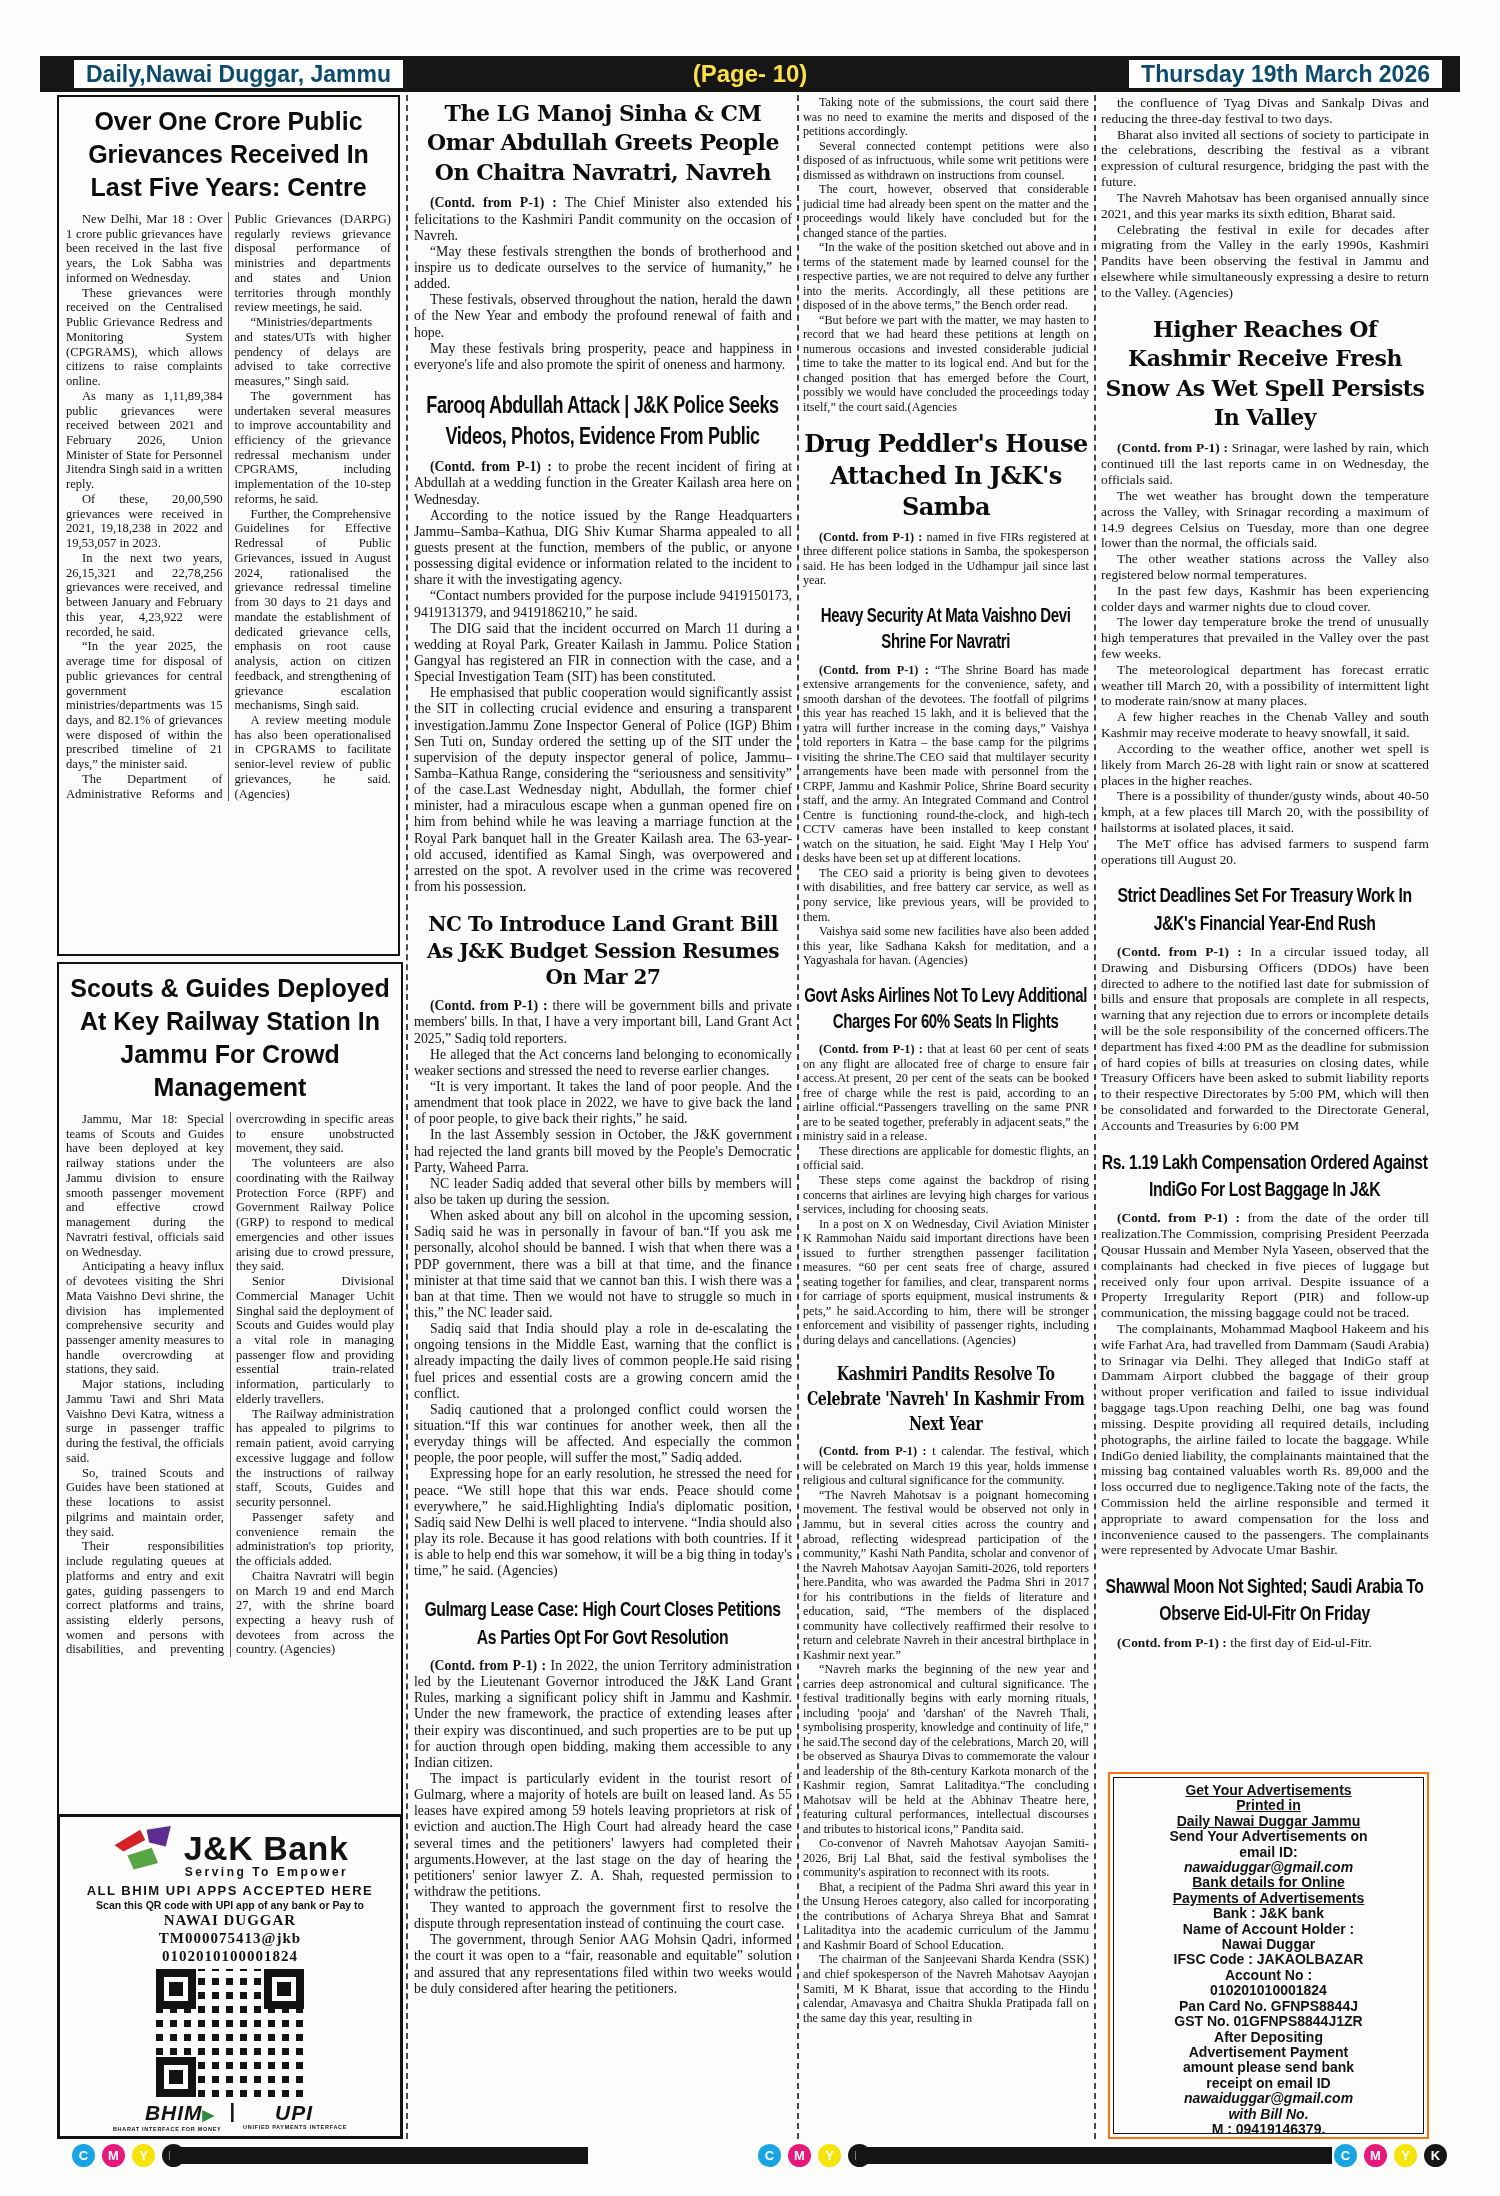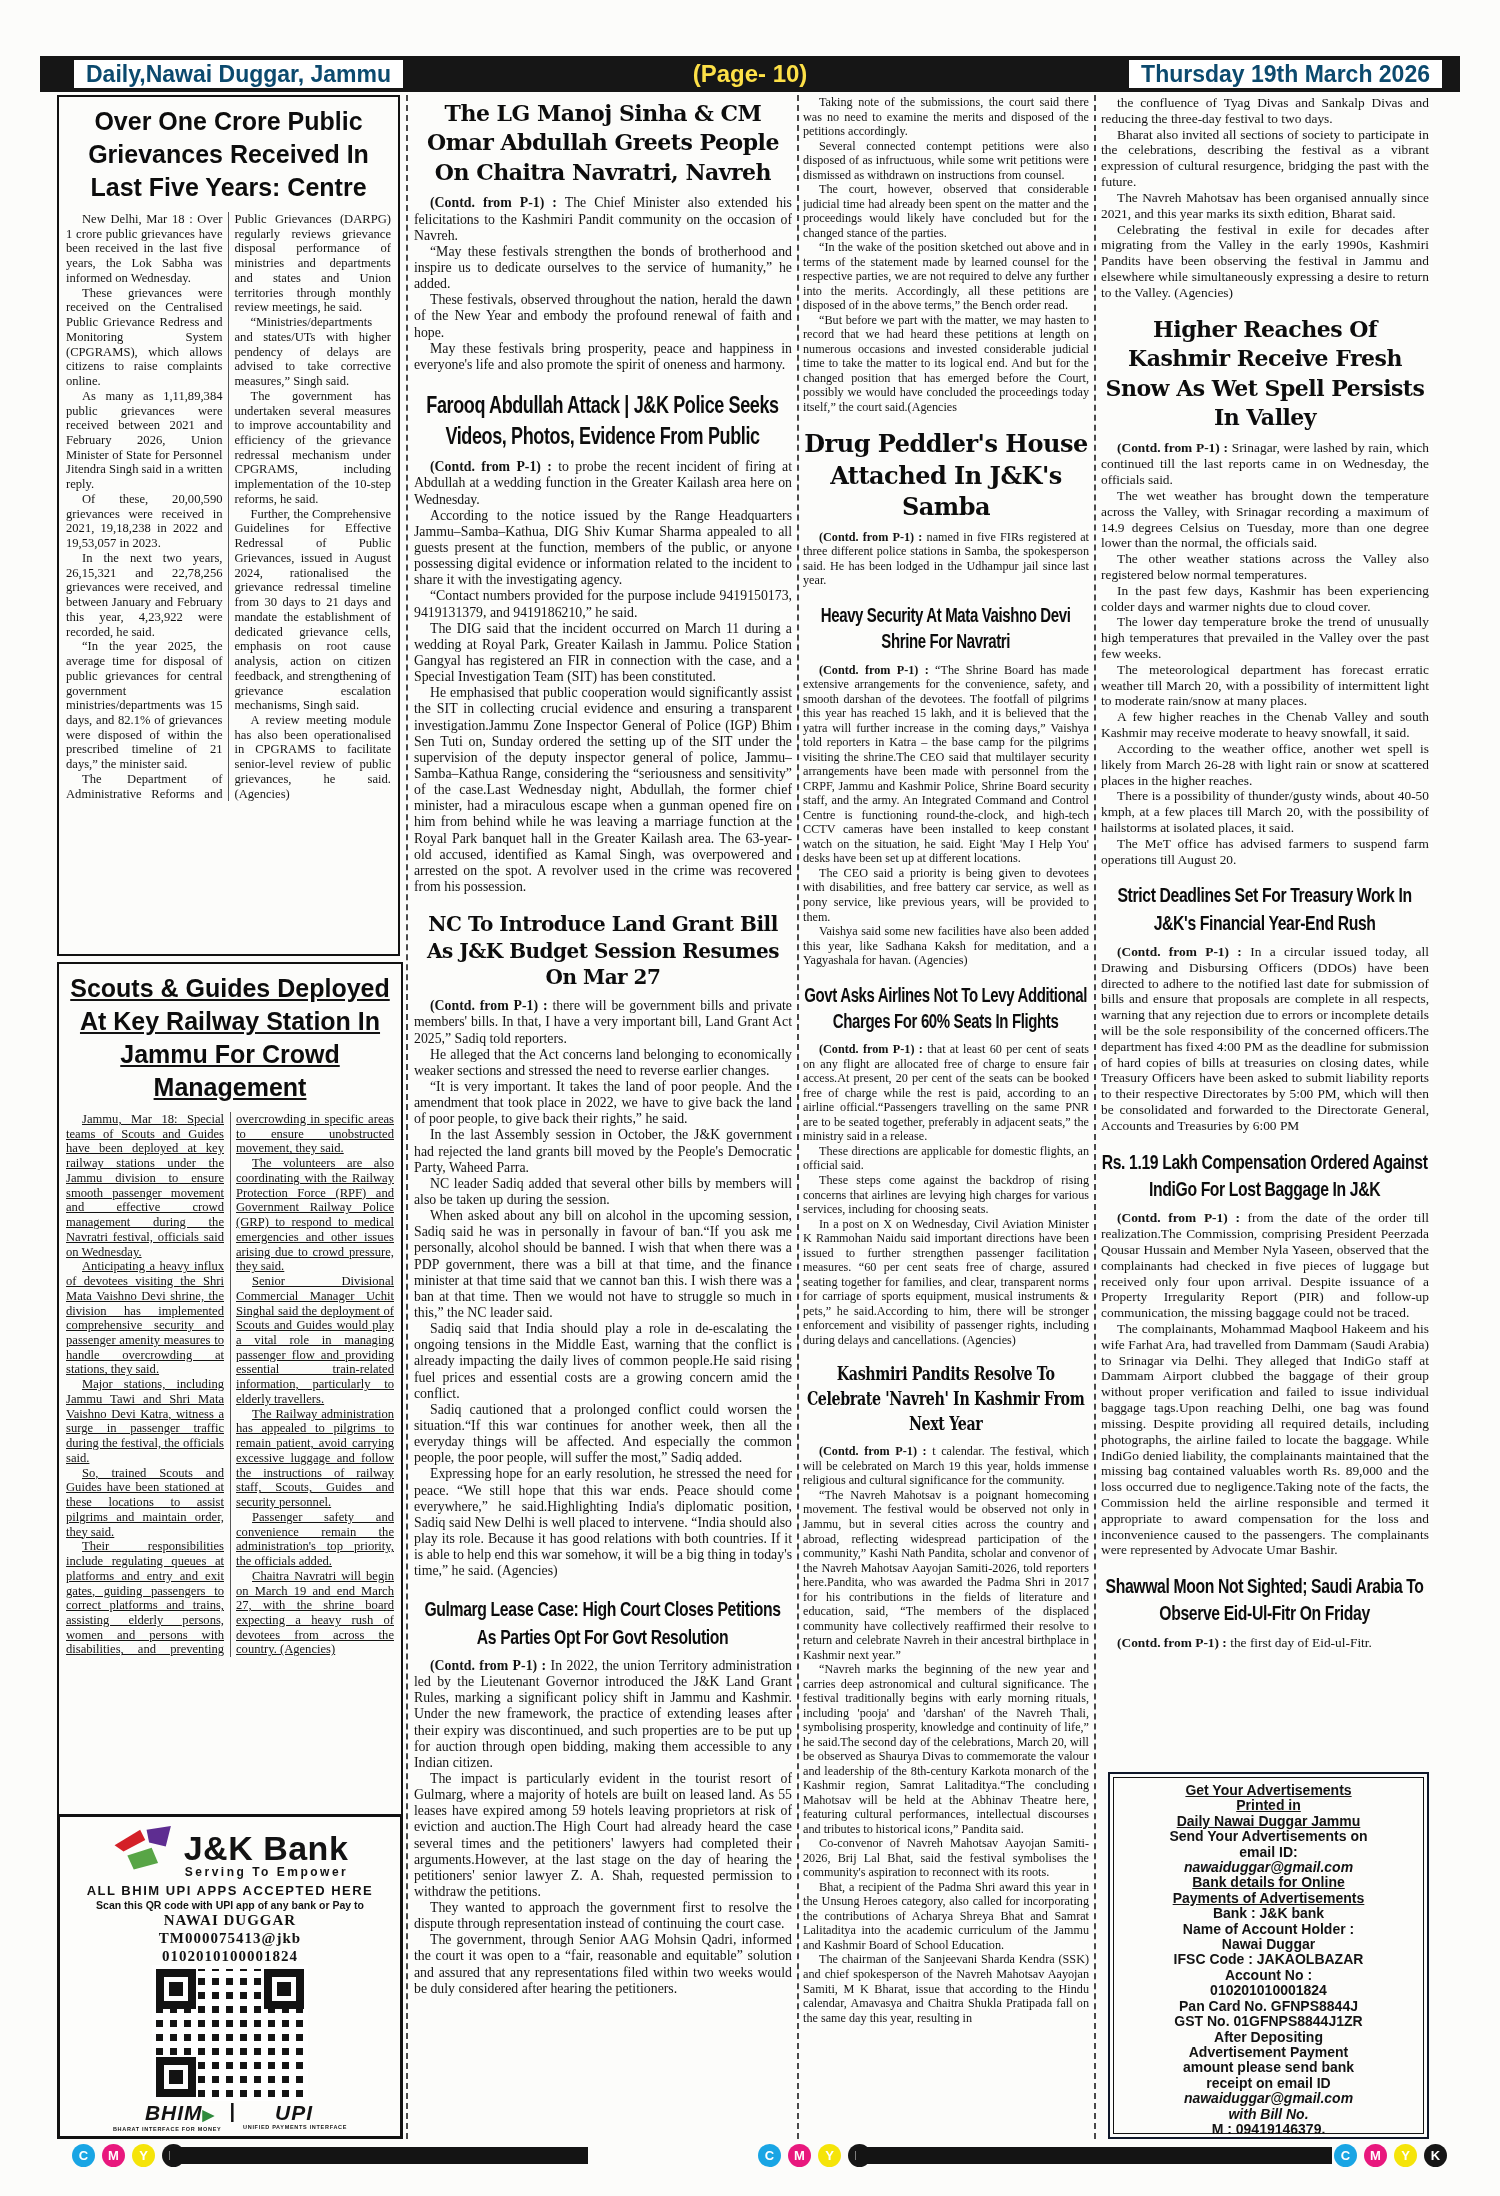--- a/index.html
+++ b/index.html
@@ -34,21 +34,21 @@
   .bodybox p { font-size:12.6px; line-height:1.17; }
   .bodymid p { font-size:13.8px; line-height:1.17; }
   .bodyd  p { font-size:12.2px; line-height:1.19; }
   .bodyr  p { font-size:13.4px; line-height:1.18; }
 
   .cols2 { column-count:2; column-gap:12px; column-rule:1px solid #555; }
 
   
   .box { position:absolute; border:2px solid #111; background:#fcfcfa; padding:4px 7px; overflow:hidden; }
   #box-grievances { left:57px;  top:95px;   width:343px; height:861px; }
-  #box-scouts     { left:57px;  top:962px;  width:346px; height:948px;text-decoration:underline; }
+  #box-scouts     { left:57px;  top:962px;  width:346px; height:948px; }
 
   
   #col-mid   { position:absolute; left:414px;  top:95px; width:378px; height:2042px; overflow:hidden; }
   #col-d     { position:absolute; left:803px;  top:95px; width:286px; height:2042px; overflow:hidden; }
   #col-right { position:absolute; left:1101px; top:95px; width:328px; height:1674px; overflow:hidden; }
   #col-mid .article { margin-bottom:12px; }
   #col-d .article { margin-bottom:10px; }
   #col-right .article { margin-bottom:10px; }
 
   .vsep { position:absolute; top:95px; height:2044px; width:0; border-left:2px dashed #4a4a4a; }
@@ -71,21 +71,21 @@
   .qr i::after { content:""; position:absolute; inset:5px; background:#131313; }
   .qr .tl{top:0;left:0} .qr .tr{top:0;right:0} .qr .bl{bottom:0;left:0}
   .bhim-row { display:flex; align-items:flex-start; gap:8px; margin-top:2px; }
   .bhim-main { font-weight:bold; font-style:italic; font-size:21px; line-height:23px; letter-spacing:1px;margin-left:32px; }
   .bhim-arrow { color:#2f8a3c; font-size:15px; font-style:normal; }
   .logo-sub { display:block; font-size:5.5px; font-weight:bold; letter-spacing:0.7px; text-align:center; }
   .pipe { font-weight:bold; font-size:20px; line-height:20px; }
 
   
   #advert { position:absolute; left:1108px; top:1772px; width:321px; height:367px;
-            border:2px solid #0f172a; padding:3px; background:#fcfcfa; }
+            border:2px solid #f97316; padding:3px; background:#fcfcfa; }
   .advert-inner { border:1px solid #111; height:100%; padding:5px 2px; overflow:hidden; }
   .advert-lines p { text-align:center; font-family:"Liberation Sans",sans-serif; font-weight:bold;
                     font-size:14px; line-height:15.4px; text-indent:0; }
   .advert-lines p:nth-child(1), .advert-lines p:nth-child(2), .advert-lines p:nth-child(3),
   .advert-lines p:nth-child(7), .advert-lines p:nth-child(8) { text-decoration:underline; }
   .advert-lines p:nth-child(6), .advert-lines p:nth-child(21),
   .advert-lines p:nth-child(22) { font-style:italic; }
 
   
   .marks { position:absolute; left:0; top:2142px; width:1500px; height:30px; }

